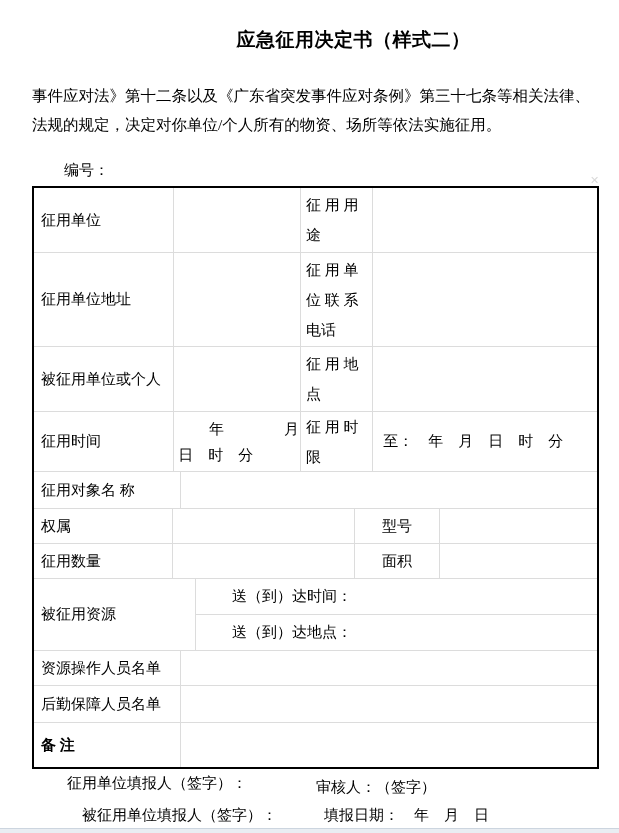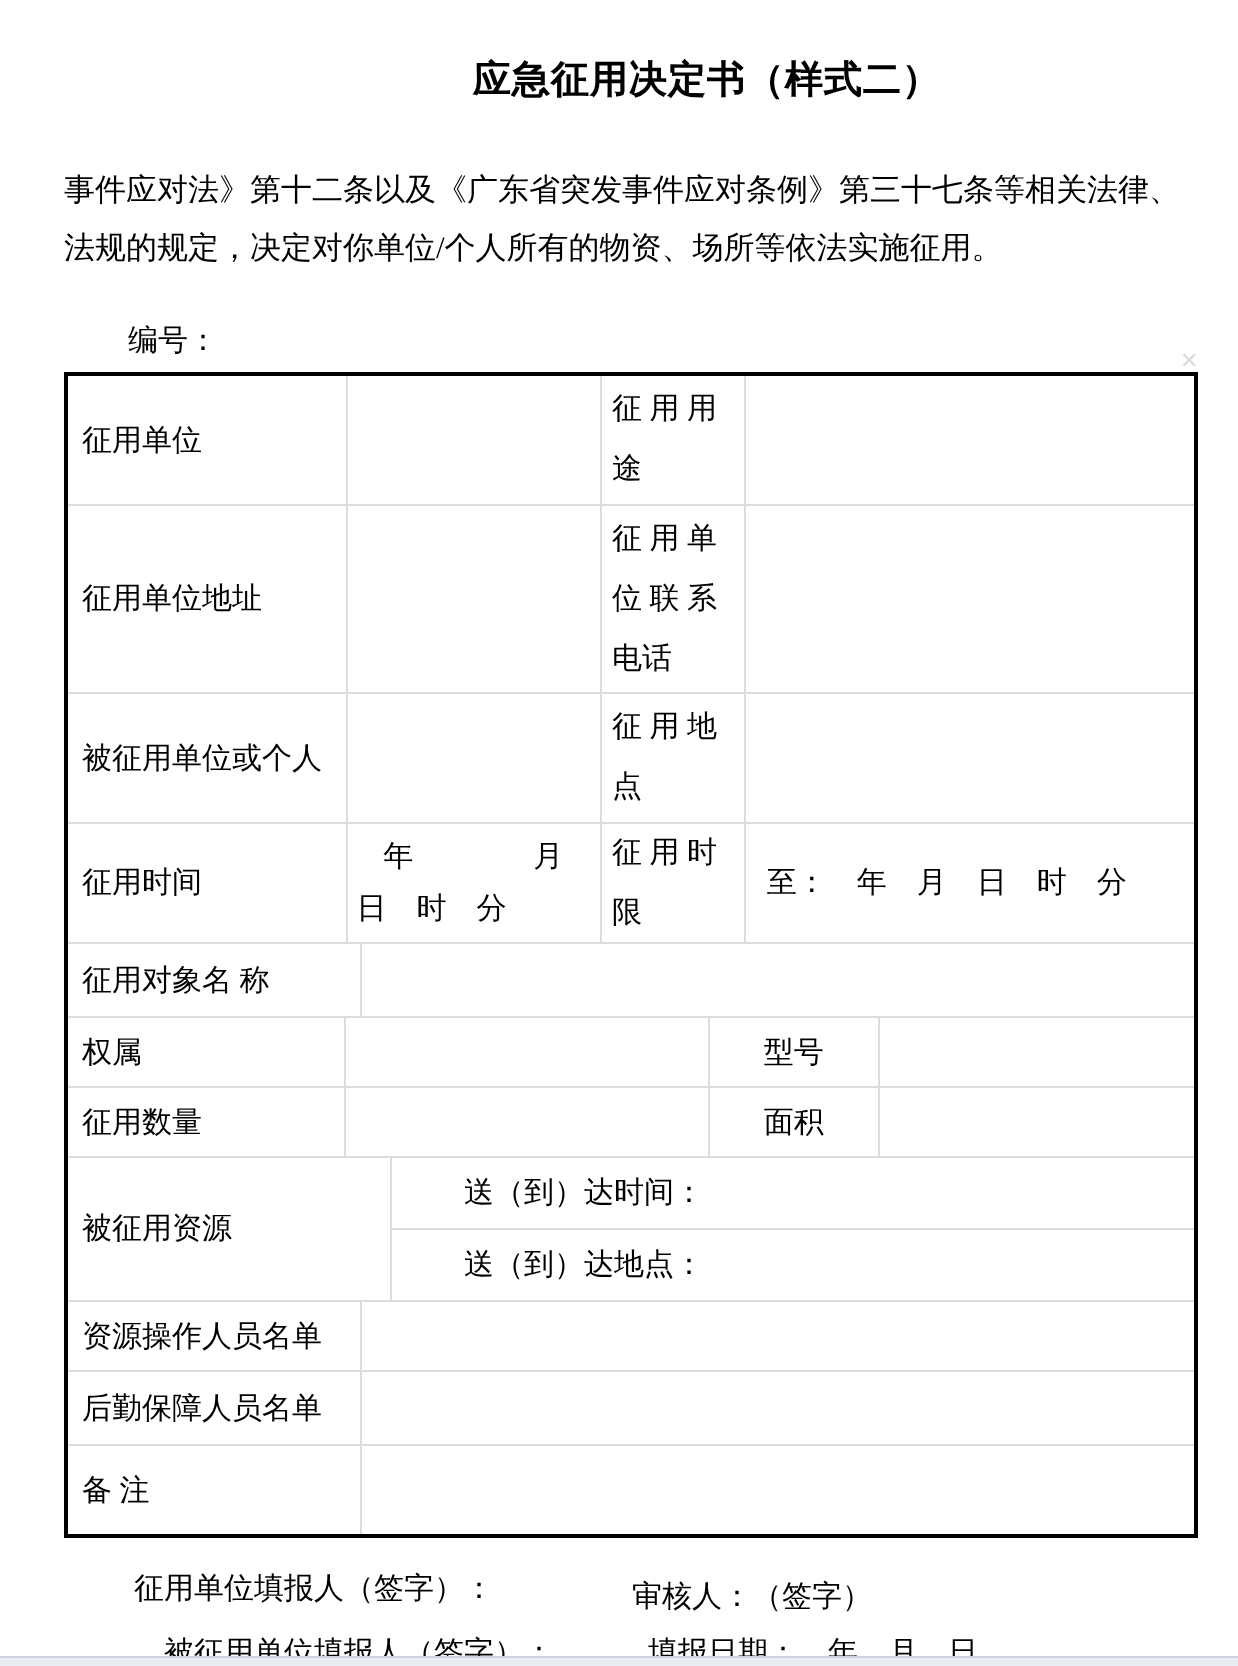--- a/index.html
+++ b/index.html
@@ -16,41 +16,41 @@
   .intro .line { line-height:29px; white-space:nowrap; }
   .intro .indent { text-indent:31px; }
   .number { position:absolute; left:64px; top:161px; font-size:15px; }
 
   .sheet {
     position:absolute; left:32px; top:186px; width:567px; height:583px;
     border:2px solid #000; box-sizing:border-box; font-size:15px;
     display:flex; flex-direction:column; background:#fff;
   }
   .trow { display:flex; border-bottom:1px solid #dcdcdc; box-sizing:border-box; flex:0 0 auto; }
-  .trow.last { border-bottom:none; }
+  .trow.last { border-bottom:none;font-weight:bold; }
   .tcell {
     box-sizing:border-box; border-left:1px solid #dcdcdc;
     display:flex; flex-direction:column; justify-content:center; overflow:hidden;
   }
   .tcell.first { border-left:none; }
   .w146{width:146px}.w133{width:133px}.w76{width:76px}.w208{width:236px}
   .w160{width:160px}.w90{width:90px}.w167{width:167px}.w417{width:417px}
   .h65{height:65px}.h94{height:94px}.h60{height:60px}.h37{height:37px}
   .h35{height:35px}.h72{height:72px}.h44{height:44px}
   .label1 { padding-left:7px; }
   .lblline { line-height:30px; padding-left:5px; white-space:nowrap; }
   .centerlbl { align-items:center;margin-left:30px; }
-  .time-line-r { line-height:26px; text-align:center; padding-right:1px; }
+  .time-line-r { line-height:26px; text-align:right; padding-right:1px; }
   .time-line-l { line-height:26px; text-align:left; padding-left:4px; }
   .until { padding-left:10px; white-space:nowrap; }
   .stack { display:flex; flex-direction:column; justify-content:stretch;margin-left:20px; }
   .sub { flex:1; display:flex; align-items:center; padding-left:36px; }
   .sub.divided { border-bottom:1px solid #dcdcdc; }
 
-  .footer-line { position:absolute; font-size:15px; line-height:22px; white-space:nowrap;margin-top:12px; }
+  .footer-line { position:absolute; font-size:15px; line-height:22px; white-space:nowrap; }
   .f1a { left:67px;  top:772px; }
   .f1b { left:316px; top:776px; }
   .f2a { left:82px;  top:804px; }
   .f2b { left:324px; top:804px; }
 
   .anchor-mark { position:absolute; left:590px; top:174px; font-size:11px; color:#d9d9d9; }
   .bottom-bar {
     position:absolute; left:0; top:828px; width:619px; height:5px;
     background:#e9edf2; border-top:1px solid #ccd5df; box-sizing:border-box;
   }

